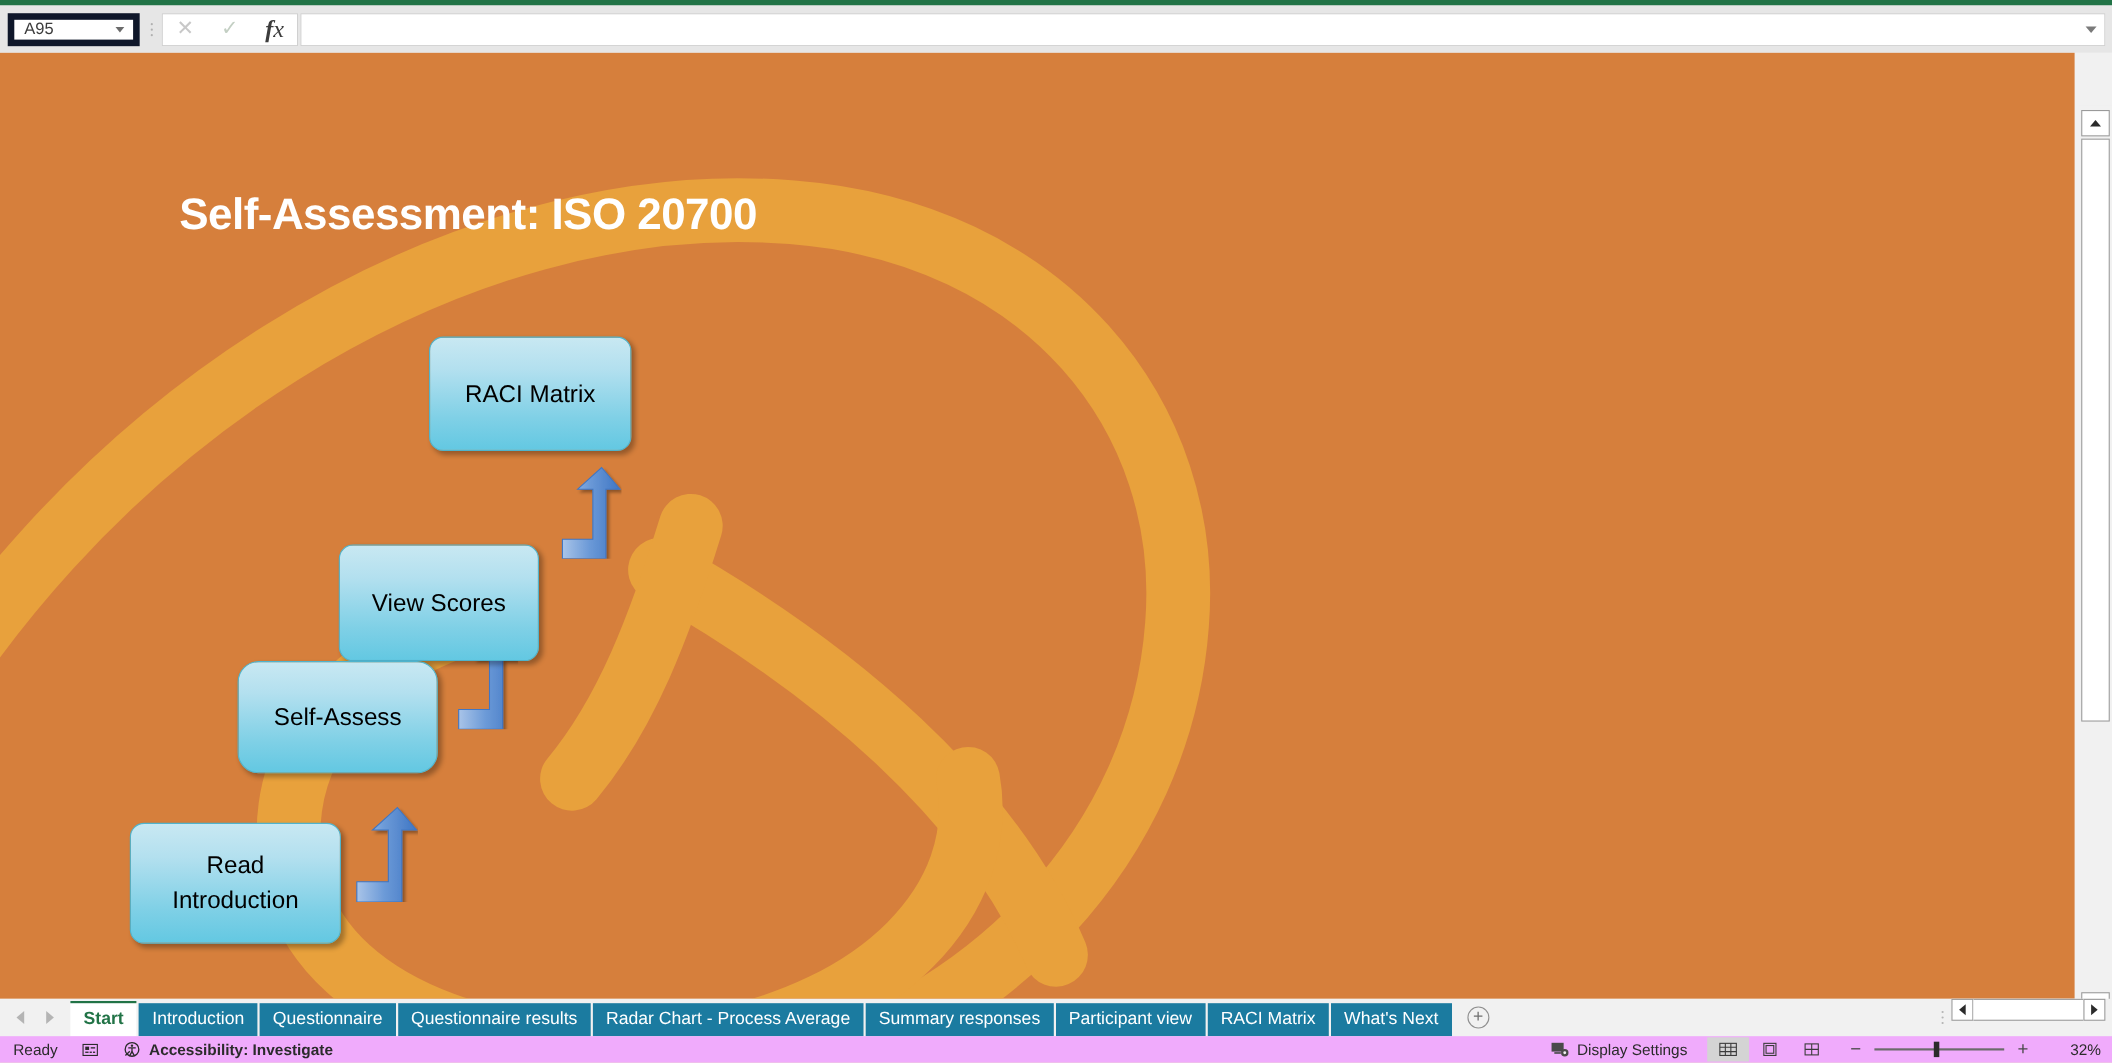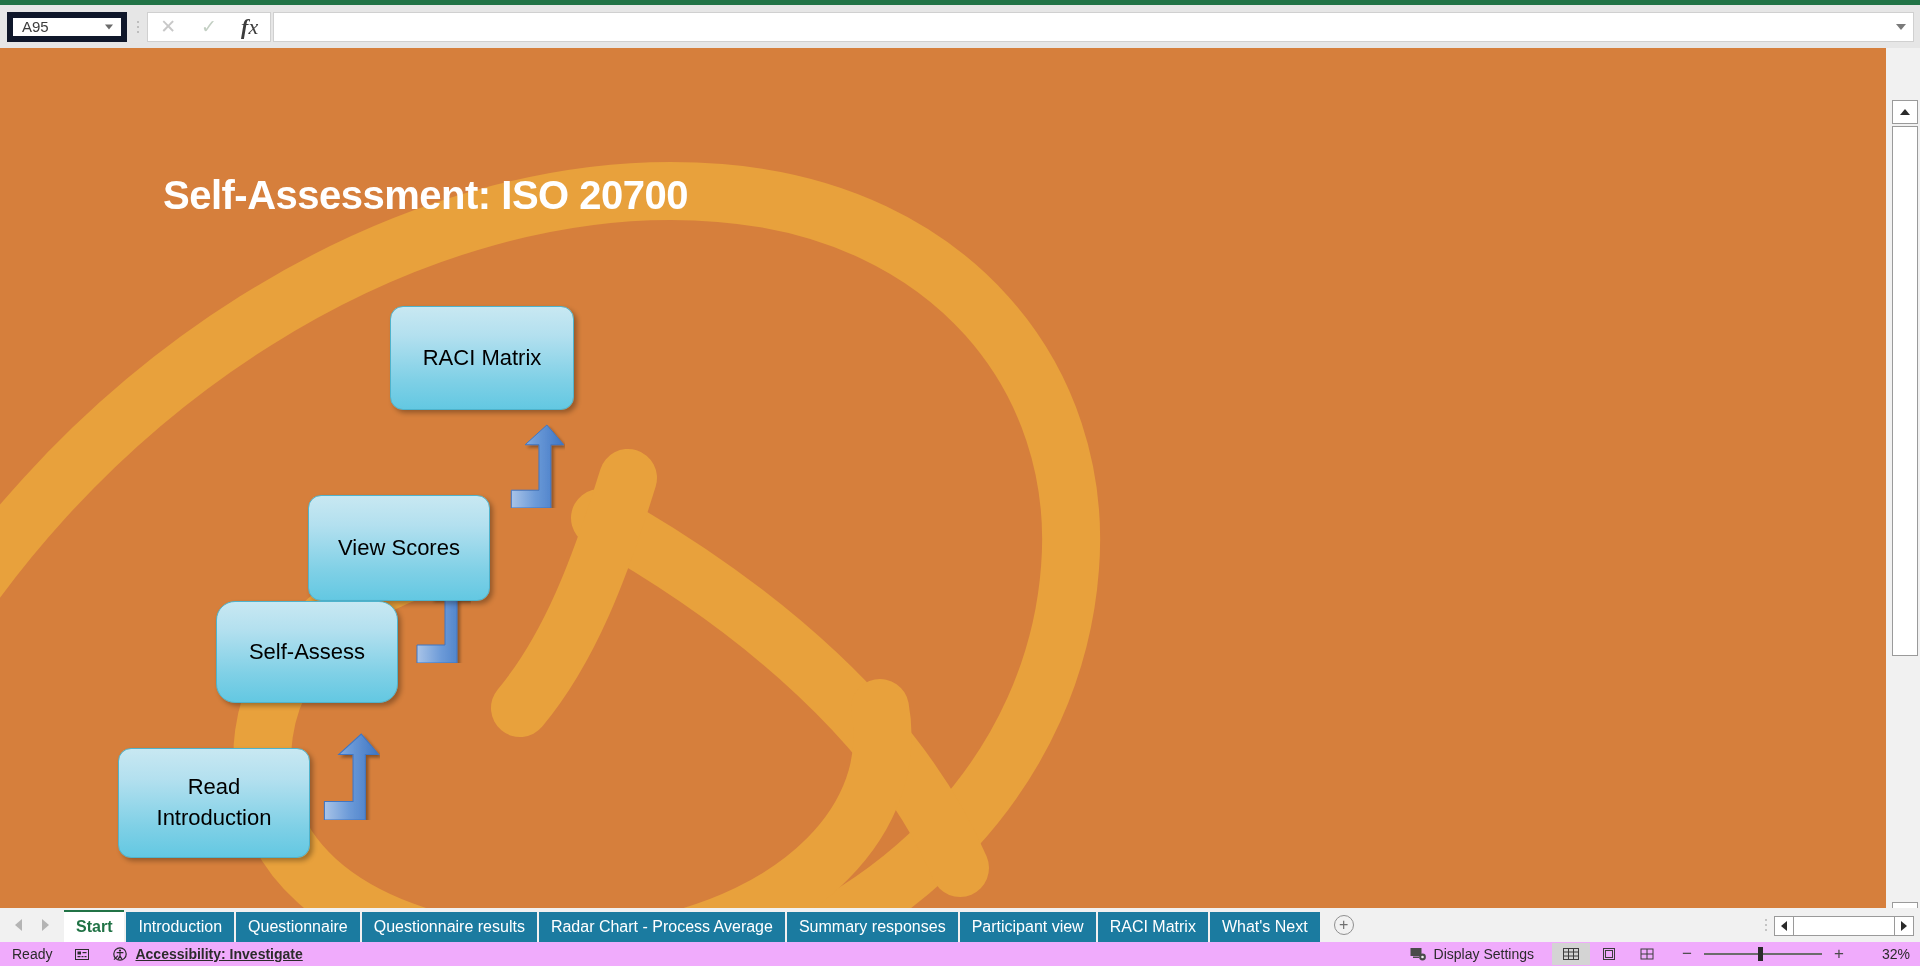--- a/index.html
+++ b/index.html
@@ -114,21 +114,21 @@
     font-size: 22px;
     line-height: 1.40;
     font-family: "Liberation Sans", sans-serif;
   }
   .arrow-shape { position: absolute; }
 
   
   .tabstrip {
     position: absolute; left: 0; top: 908px; width: 1920px; height: 34px;
     background: #f1f1f1;
-    display: flex; align-items: flex-end;
+    display: flex; 
   }
   .tab-nav {
     width: 64px; height: 34px; display: flex; align-items: center;
     justify-content: center; gap: 20px; flex: none;
   }
   .tri { width: 0; height: 0; }
   .tri-left { border-top: 6px solid transparent; border-bottom: 6px solid transparent; border-right: 7px solid #b4b4b4; }
   .tri-right { border-top: 6px solid transparent; border-bottom: 6px solid transparent; border-left: 7px solid #b4b4b4; }
 
   .tabs { display: flex; align-items: flex-end; height: 34px; flex: none; }
@@ -174,21 +174,21 @@
 
   
   .statusbar {
     position: absolute; left: 0; top: 942px; width: 1920px; height: 24px;
     background: #f0abfc;
     display: flex; align-items: center;
     font-size: 14px; color: #2b2b2b;
   }
   .sb-ready { margin-left: 12px; }
   .sb-item { display: flex; align-items: center; gap: 6px; margin-left: 22px; }
-  .sb-bold { font-weight: bold; text-decoration: underline; }
+  .sb-bold { font-weight: bold; }
   .sb-right { margin-left: auto; display: flex; align-items: center; gap: 0; padding-right: 10px; }
   .view-btn {
     width: 38px; height: 22px; display: flex; align-items: center; justify-content: center;
   }
   .view-btn.sel { background: #d4d4d4; }
   .zoom-ctl { display: flex; align-items: center; gap: 10px; margin-left: 14px; }
   .zoom-sign { font-size: 17px; color: #4a4a4a; width: 14px; text-align:center; }
   .zoom-track { position: relative; width: 118px; height: 14px; display: flex; align-items: center; }
   .zoom-line { width: 118px; height: 2px; background: #6b6b6b; }
   .zoom-thumb { position: absolute; left: 54px; width: 5px; height: 14px; background: #2b2b2b; }

